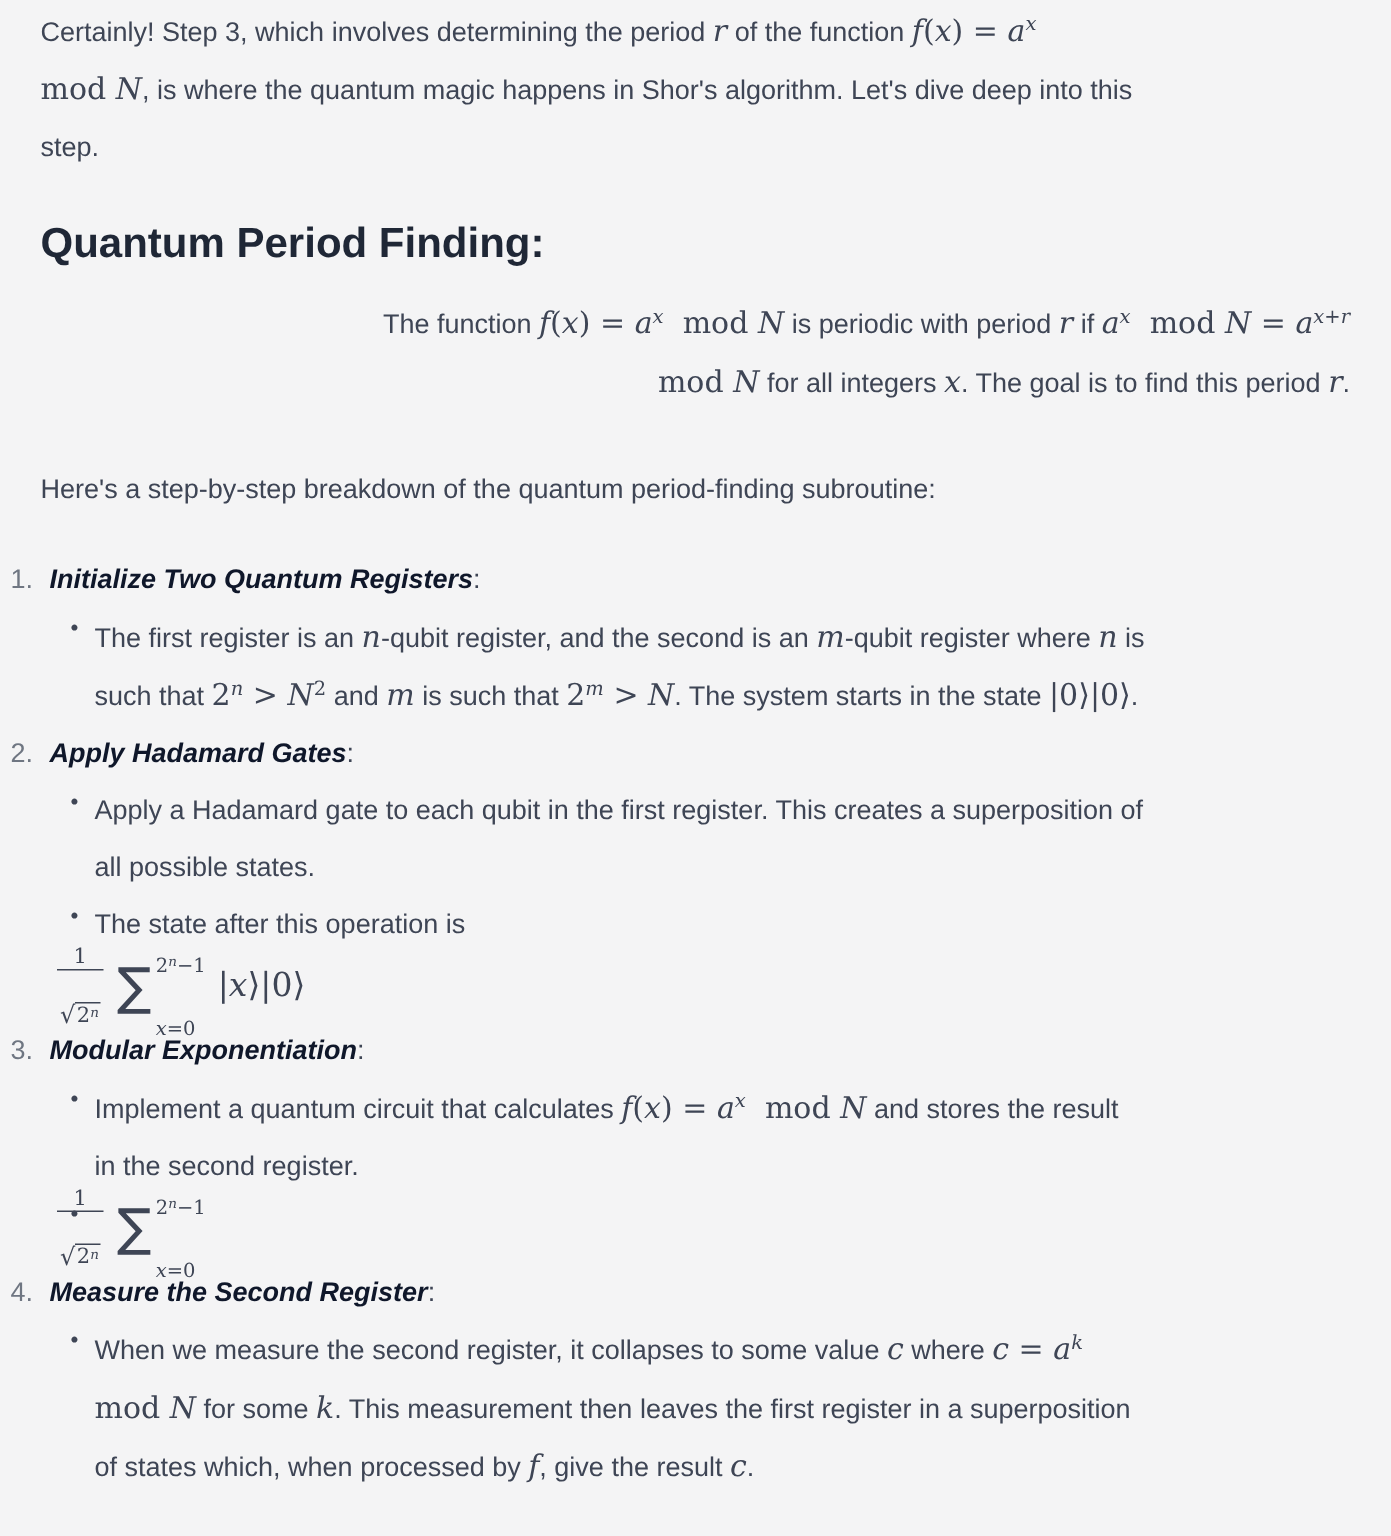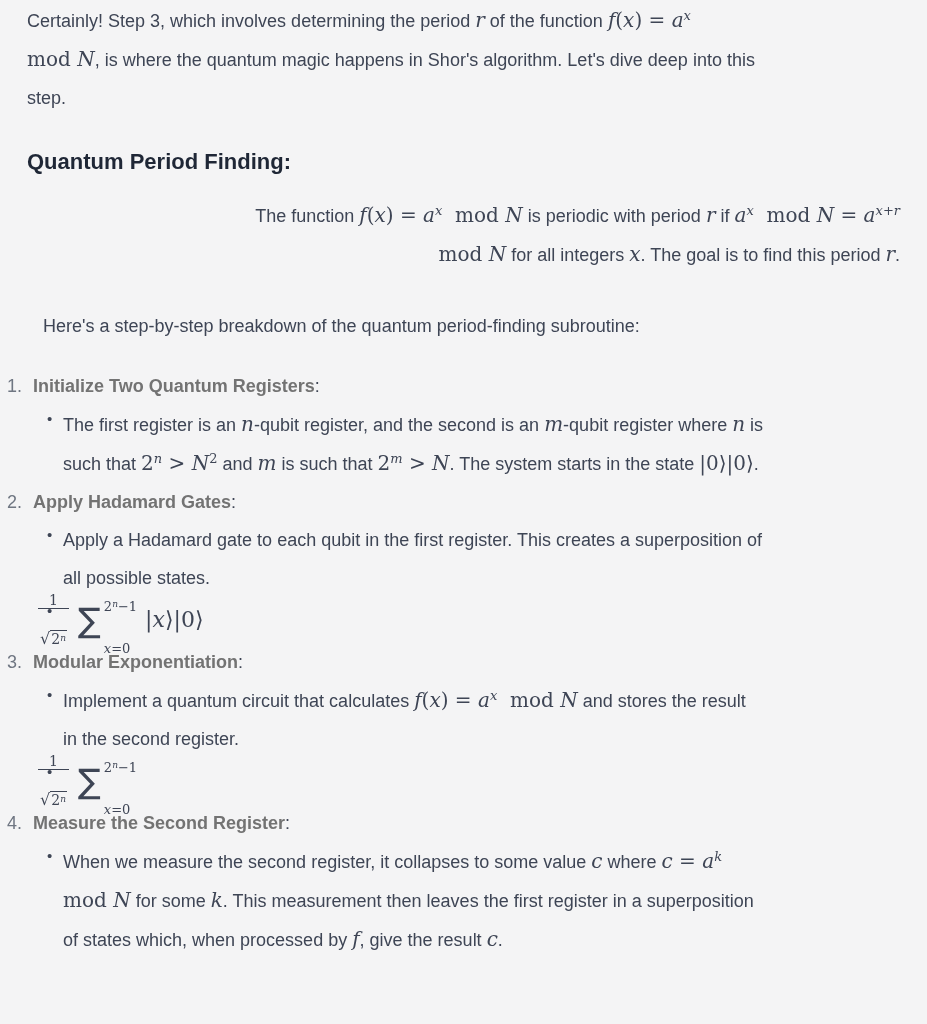--- a/index.html
+++ b/index.html
@@ -4,28 +4,28 @@
 <style>
   html,body{margin:0;padding:0;}
   body{
     width:927px;height:1024px;overflow:hidden;box-sizing:border-box;
     background:#f4f4f5;color:#3e4555;
     font-family:"Liberation Sans",sans-serif;
     font-size:18px;line-height:38px;
     padding:1px 27px 0 27px;
   }
   .para{margin:0;}
-  .heading{font-size:22px;line-height:28px;font-weight:700;color:#1f2736;margin:31px 0 0;}
+  .heading{font-size:28px;line-height:28px;font-weight:700;color:#1f2736;margin:31px 0 0;}
   .periodicity{margin-top:20px;text-align:right;}
-  .breakdown{margin-top:33px;margin-left:16px;}
+  .breakdown{margin-top:33px;}
   ol.steps{list-style:none;margin:22px 0 0;padding:0;}
   .step-head{display:flex;}
   .step-num{flex:none;width:26px;margin-left:-20px;color:#6f7682;}
   .step-text{flex:1;}
-  b.step-title{font-weight:700;color:#737373;}
+  b.step-title{font-weight:700;color:#0f172a;font-style:italic;}
   ul.bullets{list-style:none;margin:0;padding:0;}
   li.bullet{display:flex;}
   .dot{flex:none;width:16px;margin-left:20px;font-size:15px;transform:translateY(-5px);}
   .bullet-body{flex:1;}
   
   .mi{font-family:"DejaVu Serif","DejaVu Sans",serif;font-style:italic;font-size:20px;}
   .mr{font-family:"DejaVu Serif","DejaVu Sans",serif;font-style:normal;font-size:20px;}
   .sup{font-size:13px;position:relative;top:-7px;vertical-align:baseline;line-height:0;}
   
   .formula{display:flex;align-items:center;height:46px;margin-left:-25px;}
@@ -80,21 +80,21 @@
         <span class="step-num">2.</span>
         <span class="step-text"><b class="step-title">Apply Hadamard Gates</b><span class="step-colon">:</span></span>
       </div>
       <ul class="bullets">
         <li class="bullet">
           <span class="dot">•</span>
           <div class="bullet-body"><span class="t">Apply a Hadamard gate to each qubit in the first register. This creates a superposition of</span><br><span class="t">all possible states.</span></div>
         </li>
         <li class="bullet">
           <span class="dot">•</span>
-          <div class="bullet-body"><div class="formula">
+          <div class="bullet-body"><span class="t">The state after this operation is</span><div class="formula">
                 <span class="frac">
                   <span class="fnum">1</span>
                   <span class="fden">
                     <span class="fsqrt">√</span>
                     <span class="frad"><span class="mr">2</span><sup class="mi sup">n</sup></span>
                   </span>
                 </span>
                 <span class="sum">
                   <span class="sigma">∑</span>
                   <span class="lims">

